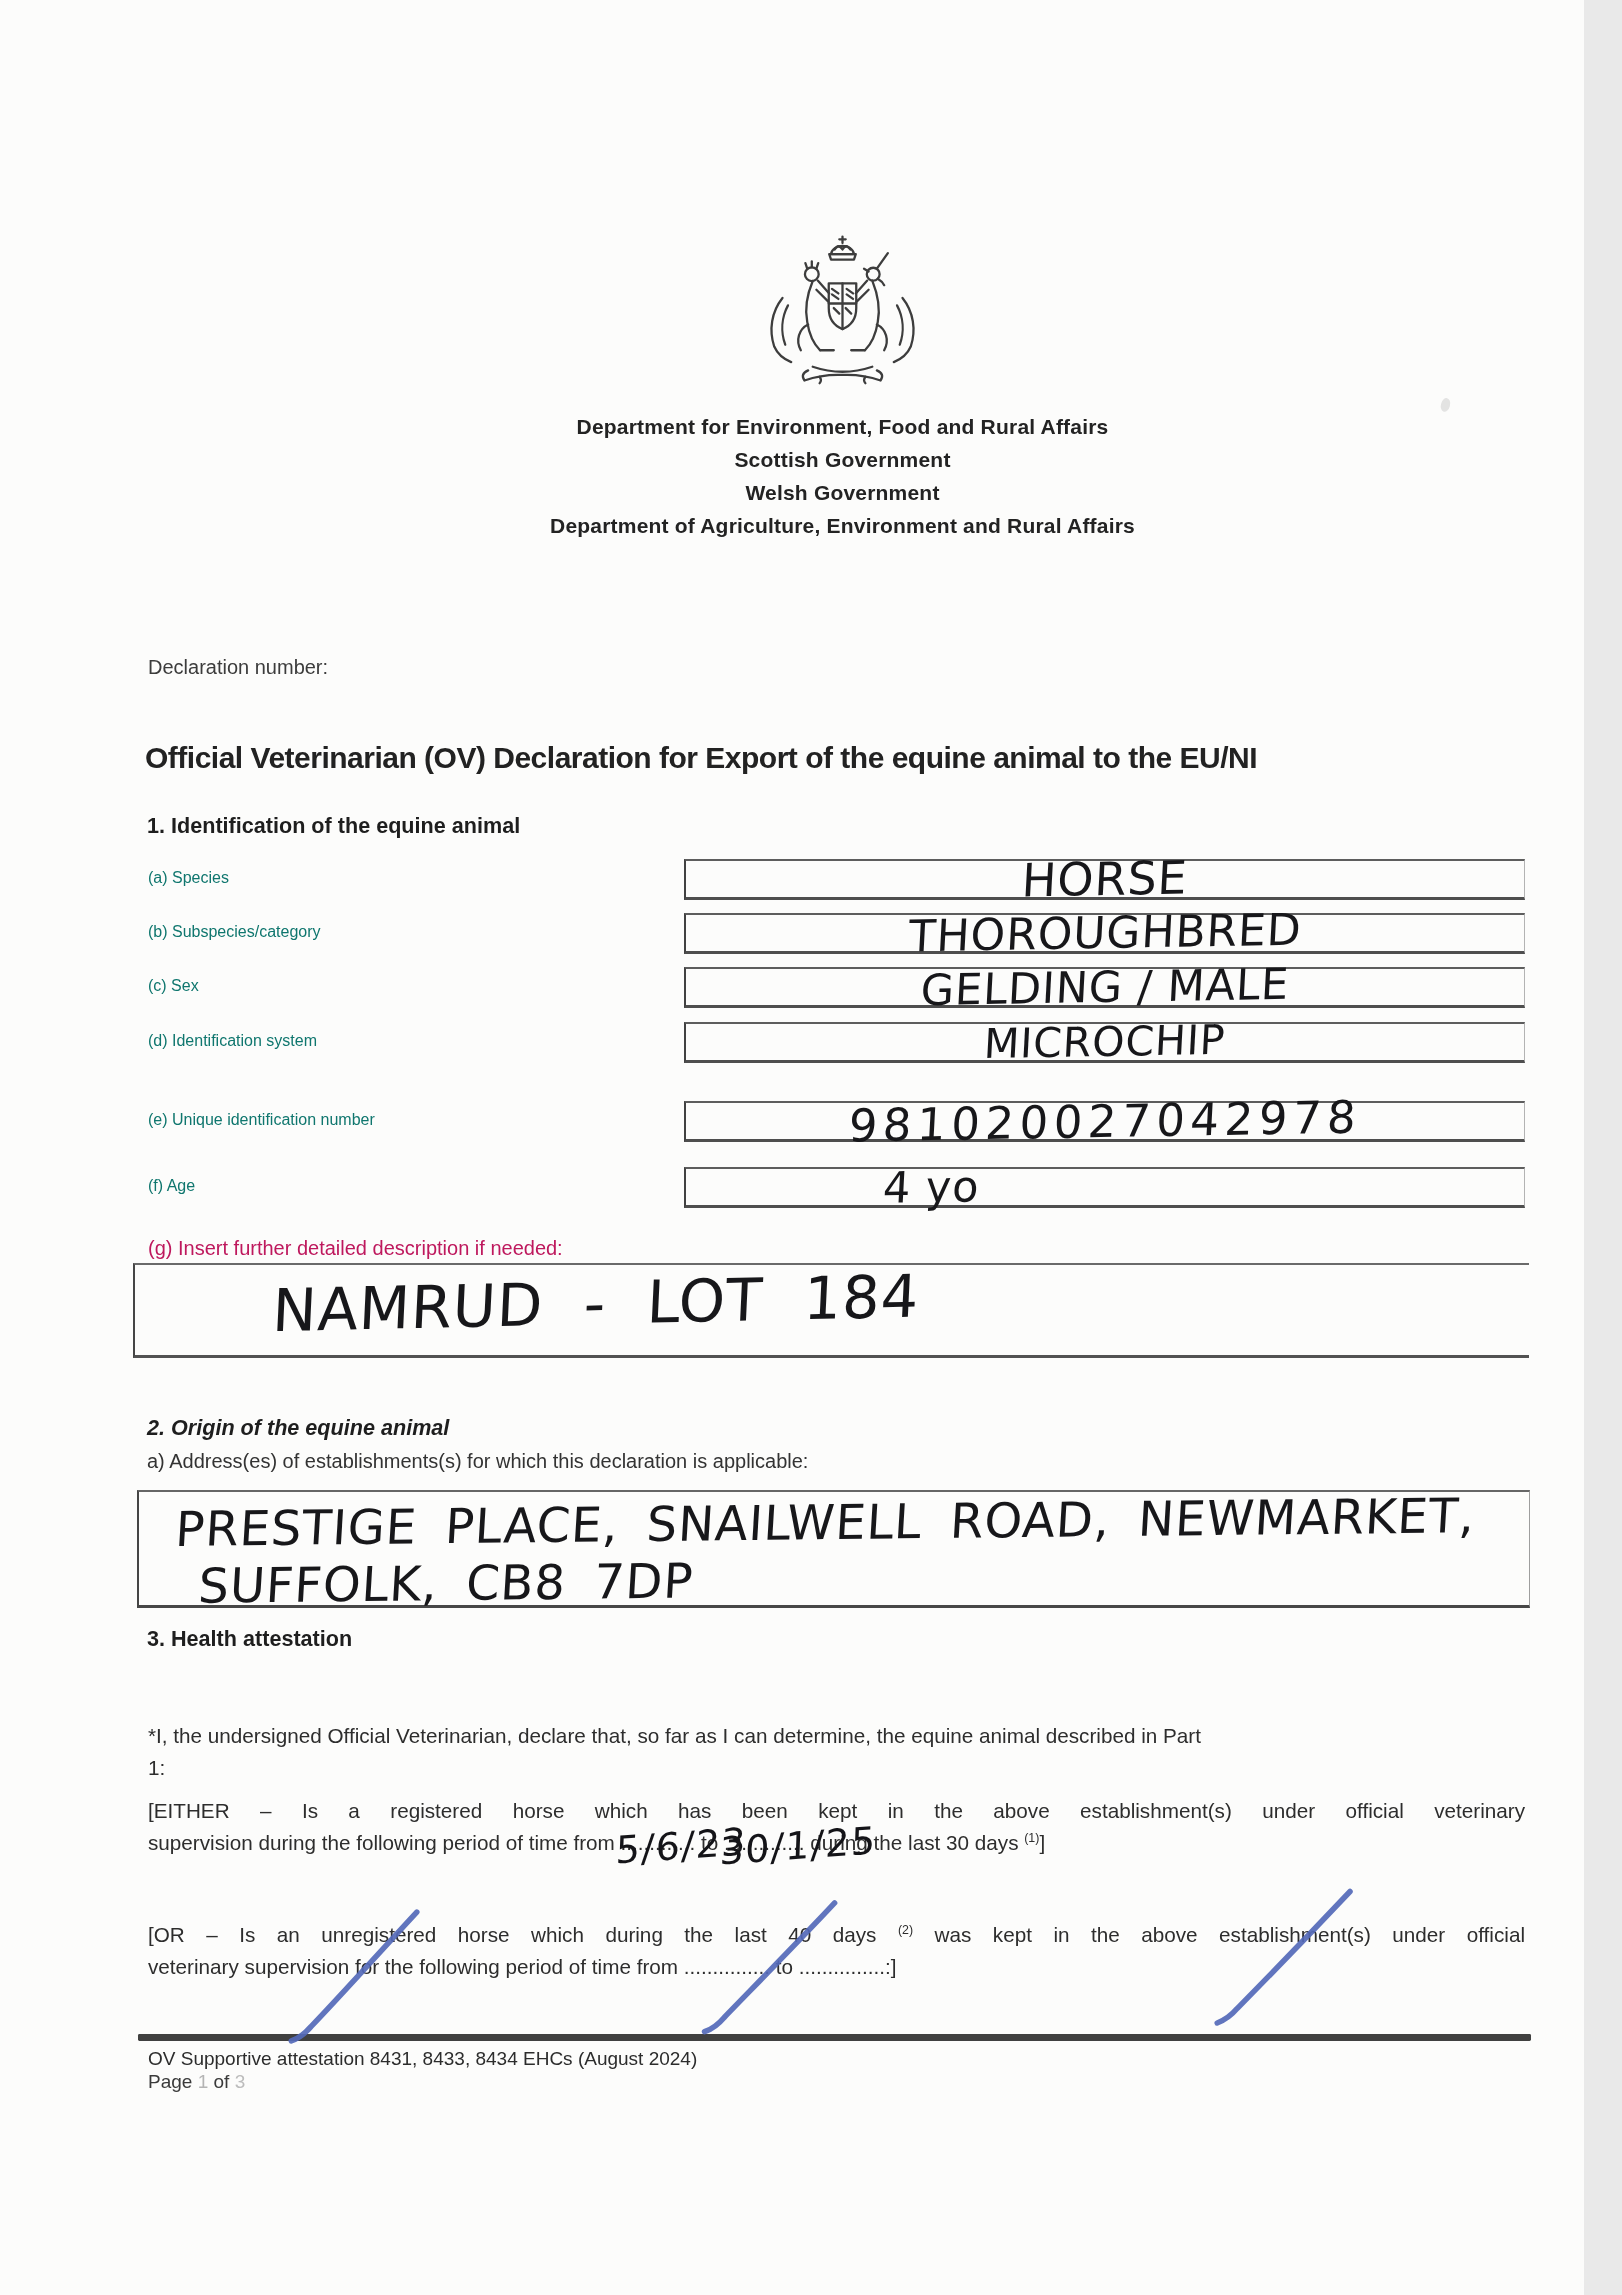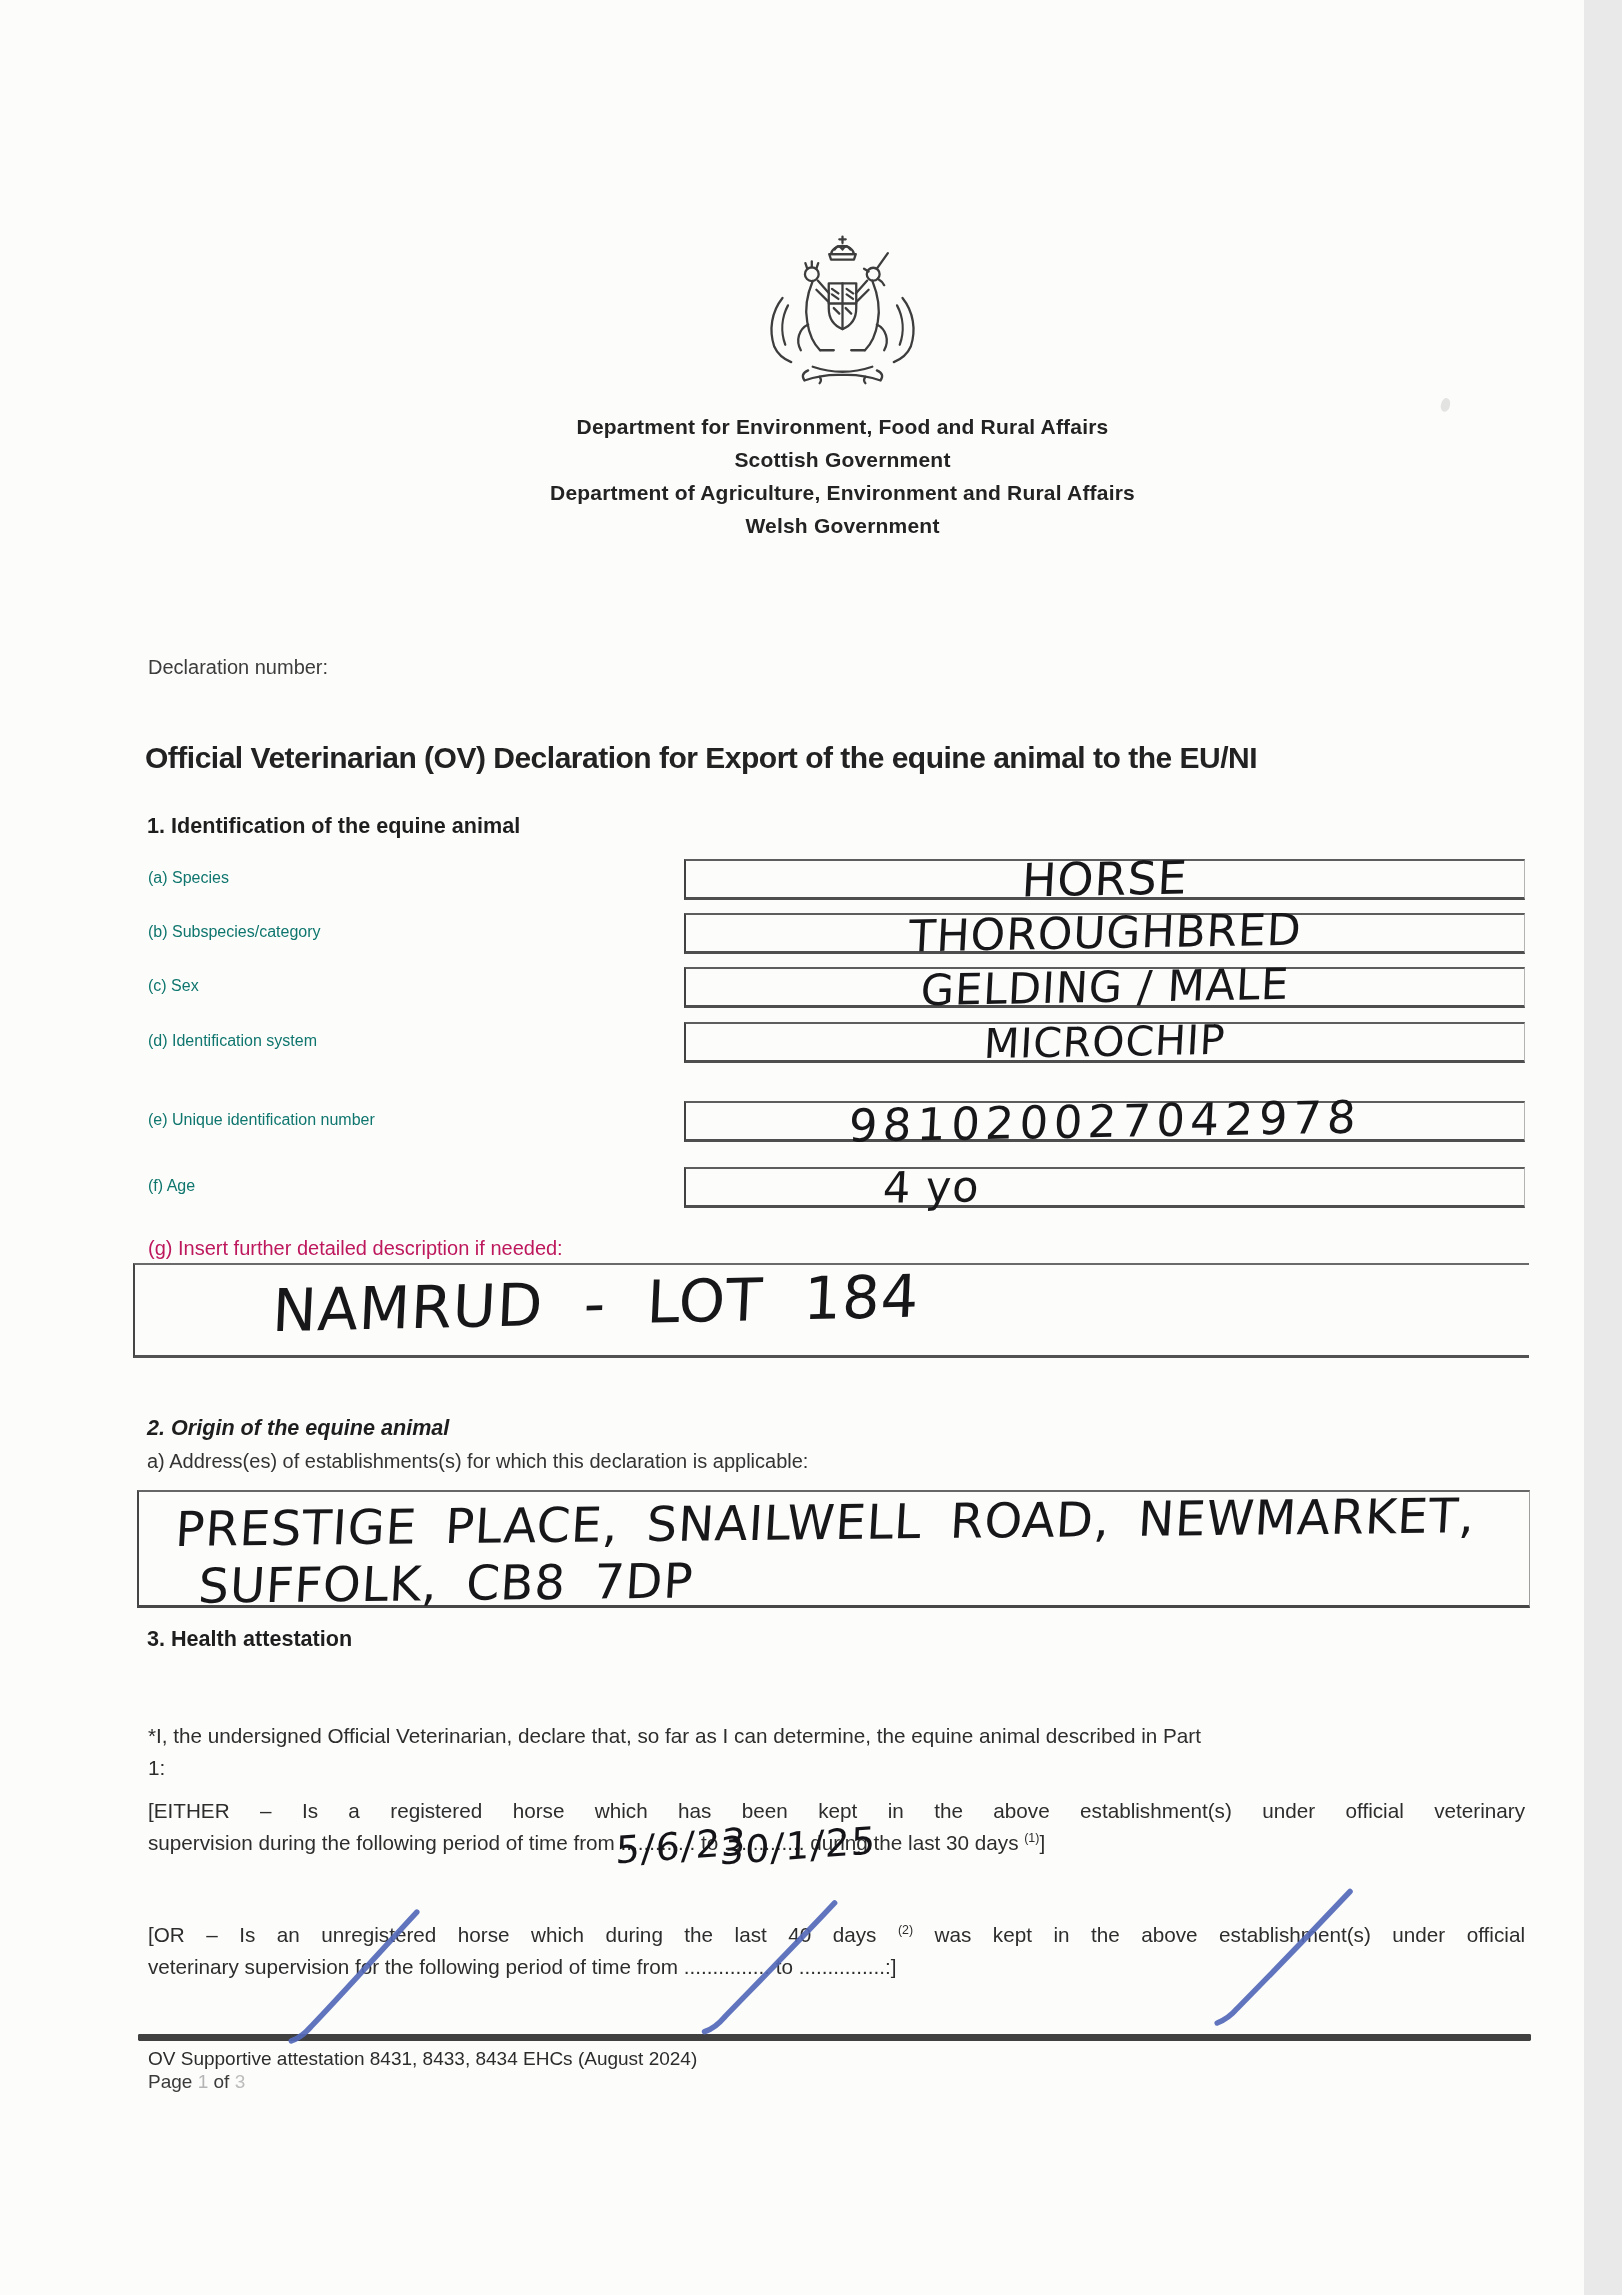--- a/index.html
+++ b/index.html
@@ -127,22 +127,22 @@
 
       <path d="M150 300 Q 215 322 280 300"></path>
       <path d="M140 308 Q 122 316 132 330 Q 172 316 215 318 Q 258 316 298 330 Q 308 316 290 308"></path>
       <path d="M165 322 q 6 8 0 14 M 265 322 q -6 8 0 14"></path>
     </g>
   </svg>
 
   <div class="dept-block">
     <div>Department for Environment, Food and Rural Affairs</div>
     <div>Scottish Government</div>
+    <div>Welsh Government</div>
     <div>Department of Agriculture, Environment and Rural Affairs</div>
-    <div>Welsh Government</div>
   </div>
 
   <div class="decl-label">Declaration number:</div>
 
   <div class="title">Official Veterinarian (OV) Declaration for Export of the equine animal to the EU/NI</div>
 
   <div class="sec-heading h-s1">1. Identification of the equine animal</div>
 
   <div class="flabel la">(a) Species</div>
   <div class="fbox row-a">

